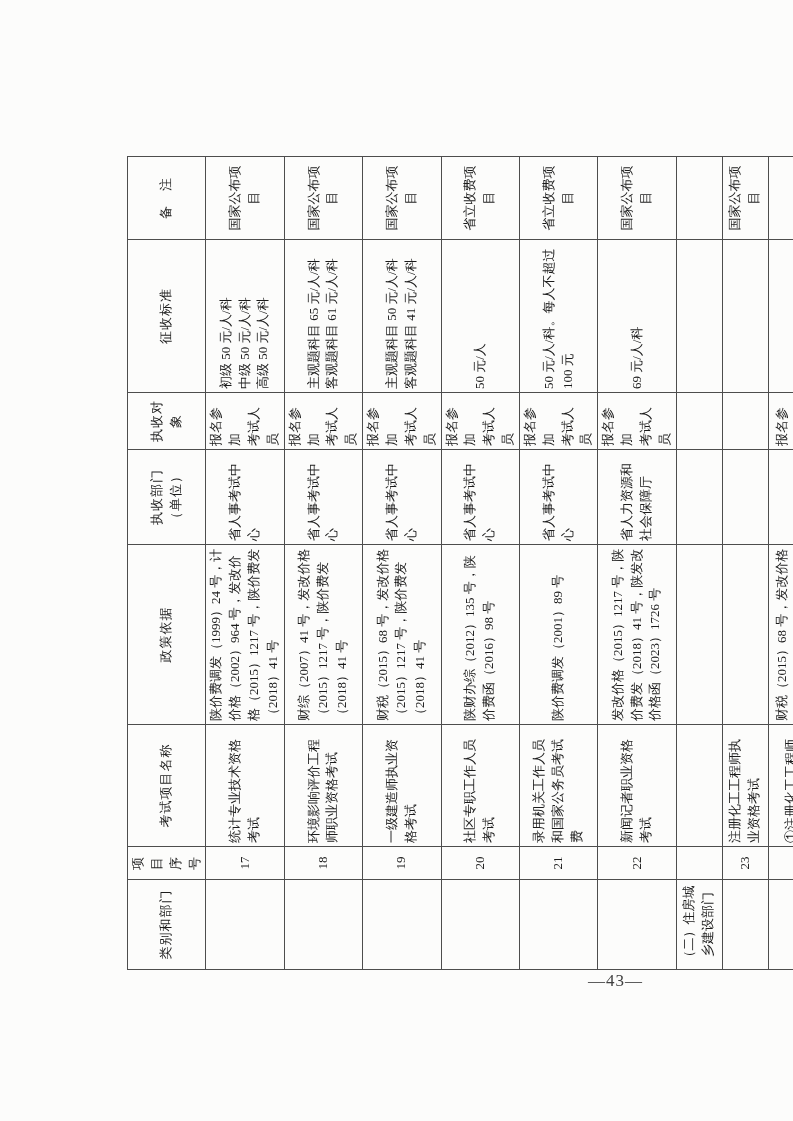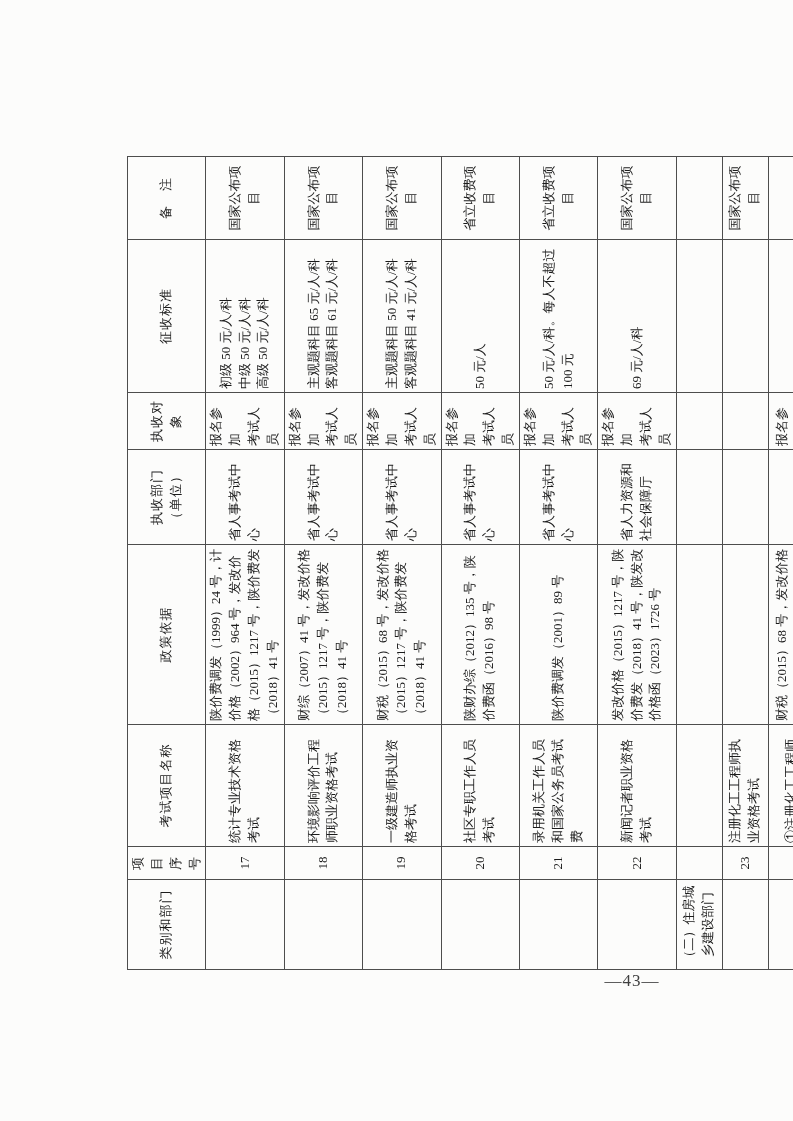--- a/index.html
+++ b/index.html
@@ -38,21 +38,21 @@
   td.c-cat{text-align:center;line-height:1.55;padding:0 3px;}
   td.c-no{text-align:center;padding:0;}
   td.c-name{line-height:1.8;padding:1px 2px 1px 4px;}
   td.c-policy{line-height:1.42;padding:2px 3px;}
   td.c-dept{line-height:1.55;padding:1px 3px;}
   td.c-payer{line-height:1.5;padding:1px 2px;}
   td.c-std{line-height:1.6;padding:1px 4px;}
   td.c-note{text-align:center;line-height:1.35;padding:0 2px;}
   .pageno{
     position:absolute;left:588px;top:971px;width:88px;
-    text-align:center;font-size:17px;color:#3f3f3f;letter-spacing:1px;
+    font-size:17px;color:#3f3f3f;letter-spacing:1px;
   }
 </style>
 </head>
 <body>
 
 <div class="page">
 
   <div class="sheet">
     <table class="fee">
       <colgroup>

